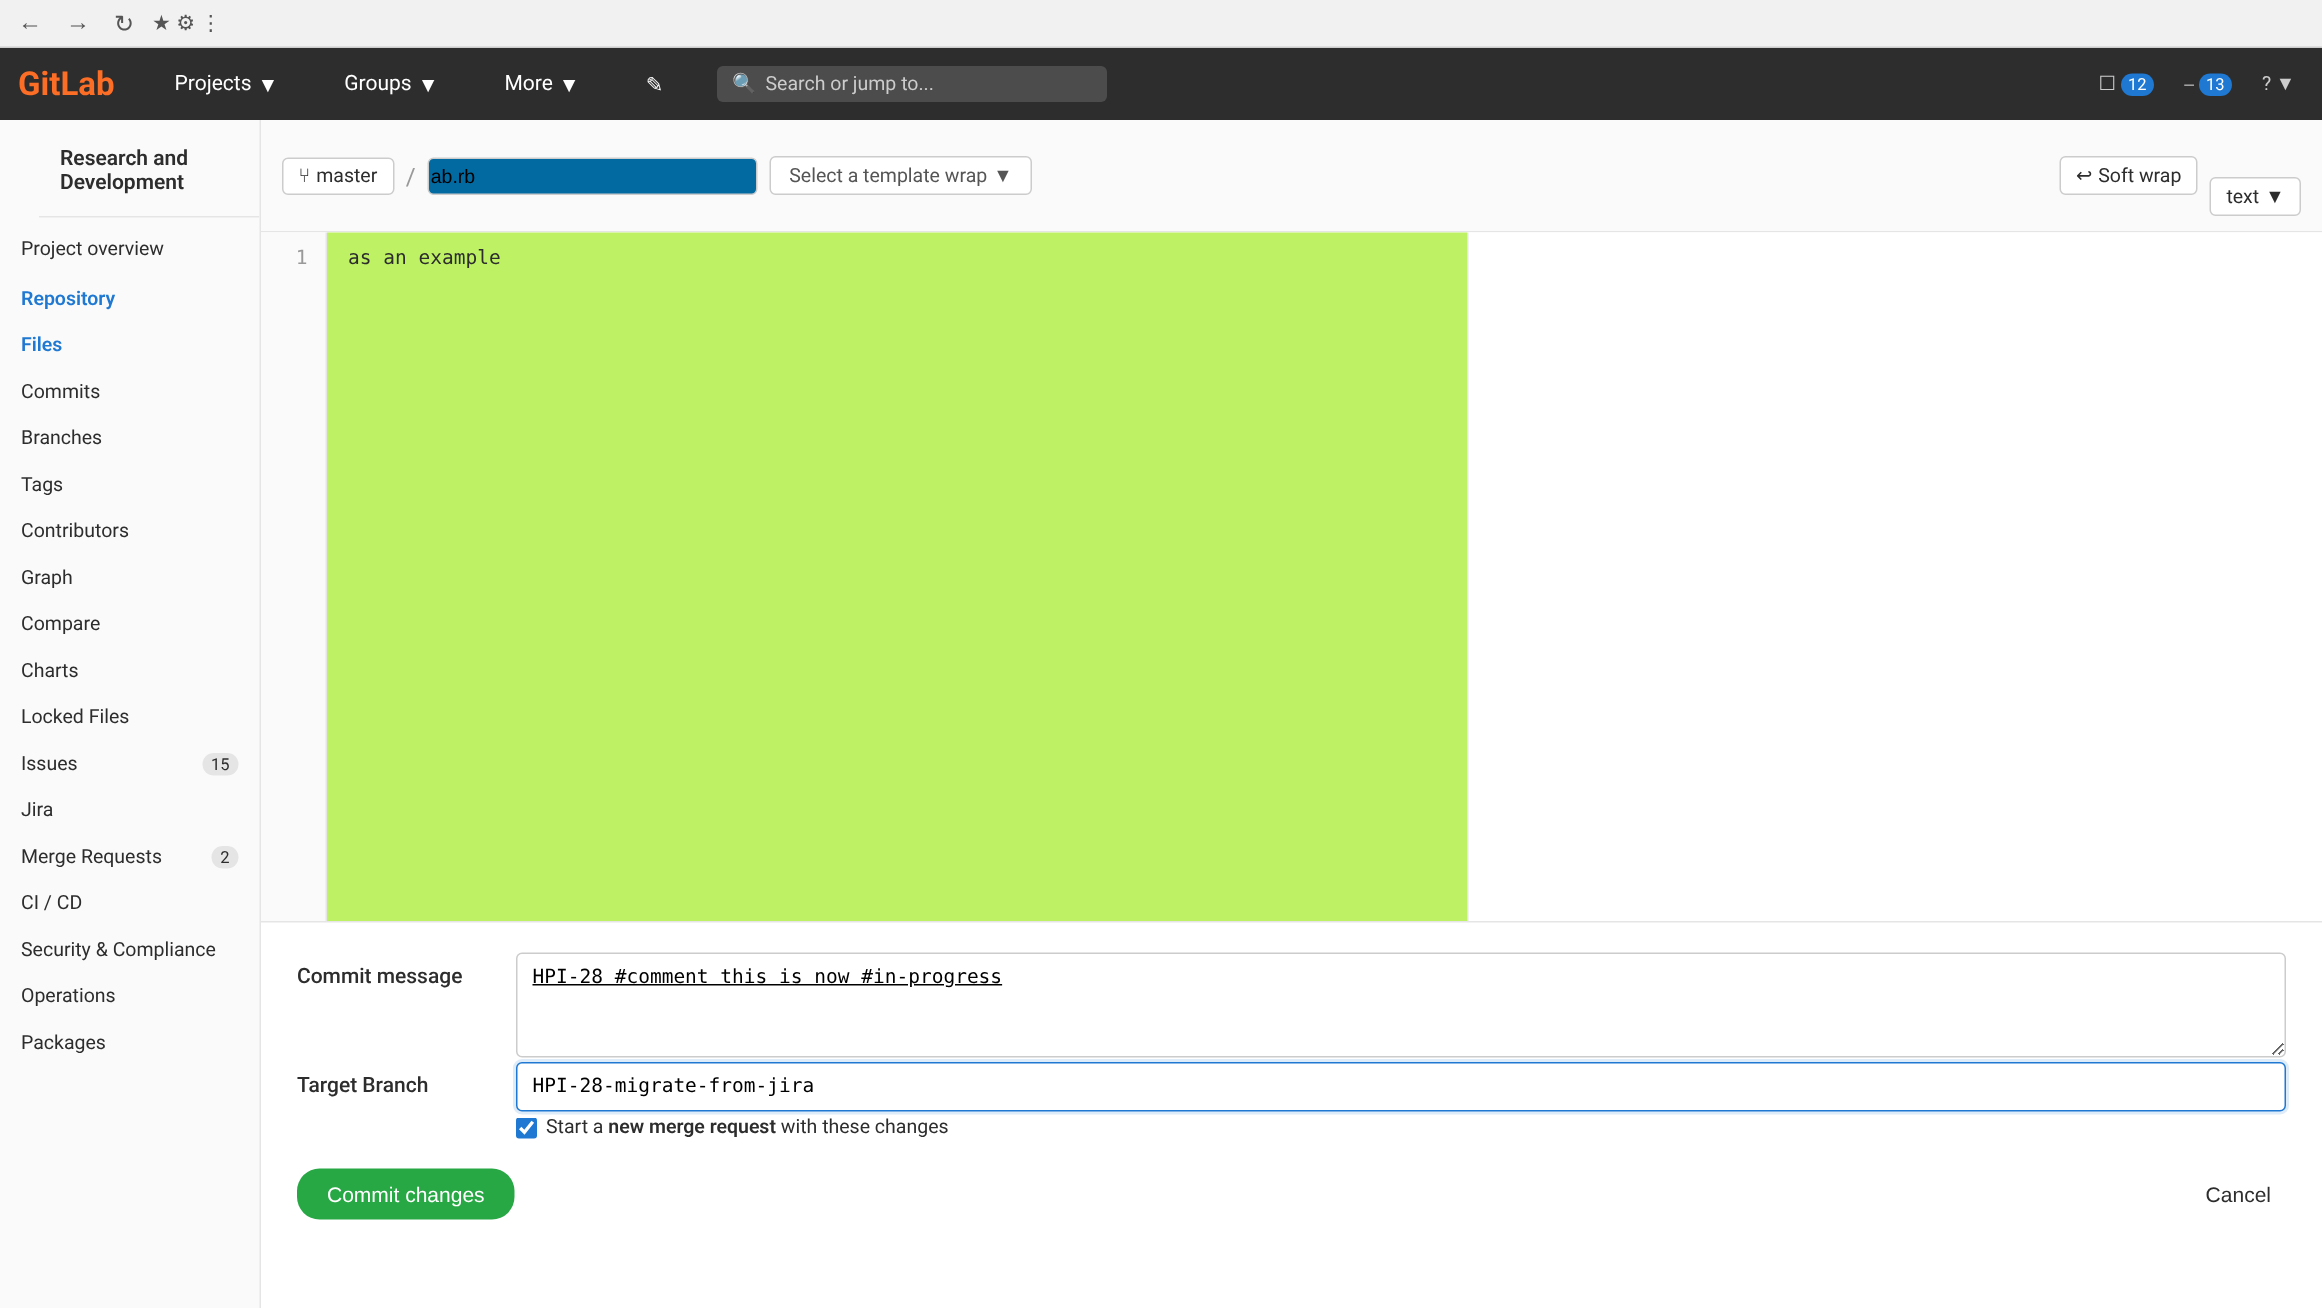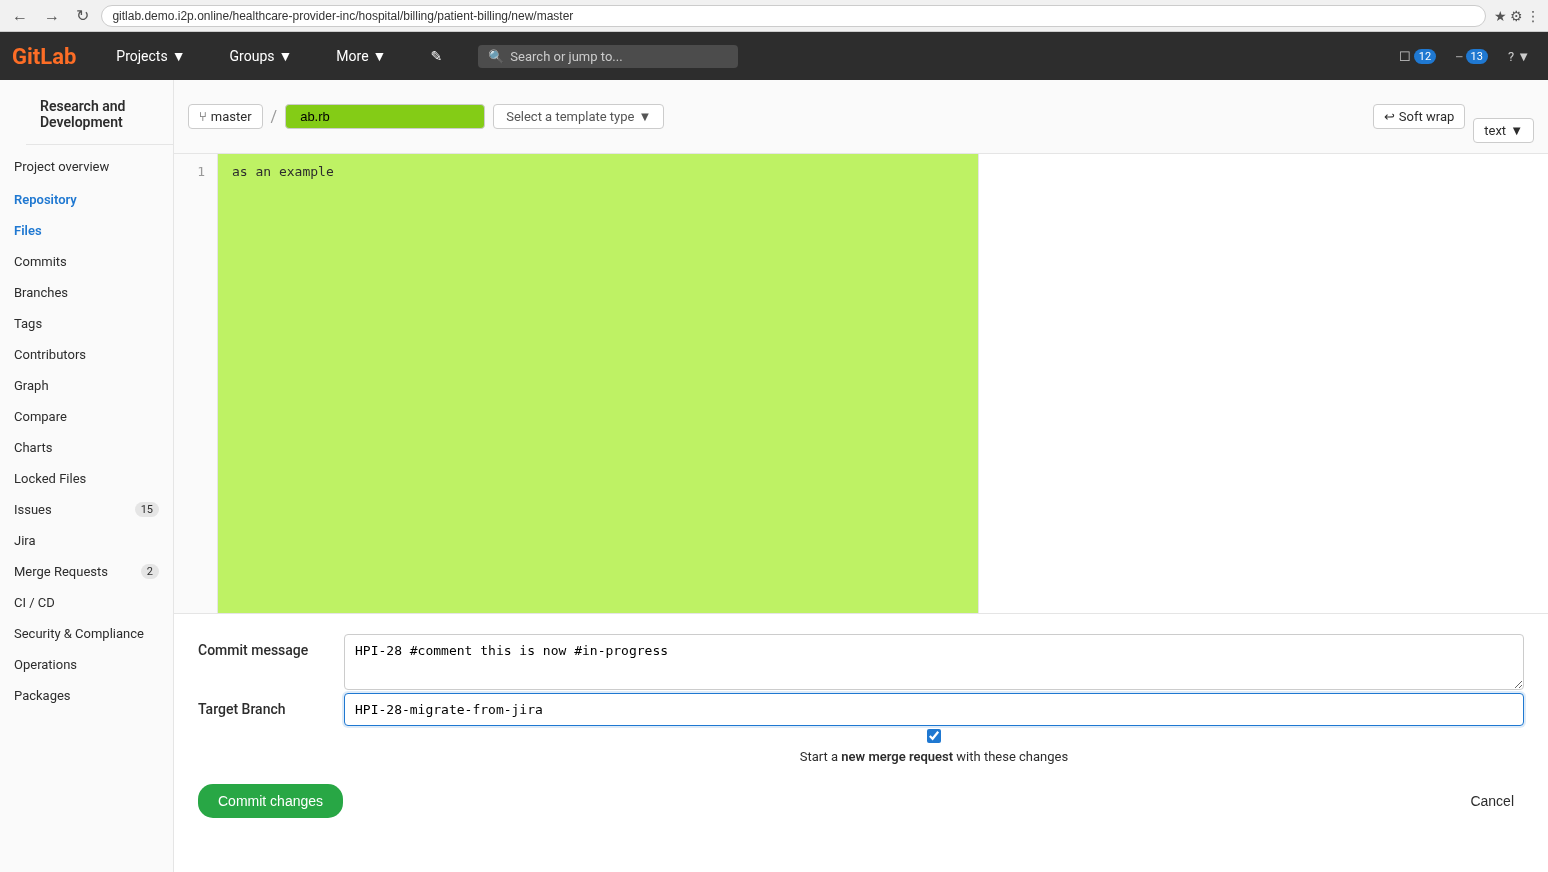--- a/index.html
+++ b/index.html
@@ -67,22 +67,22 @@
       display: flex; align-items: center; padding: 10px 14px; gap: 8px;
       border-bottom: 1px solid #e5e5e5; background: #fafafa;
     }
     .branch-badge {
       display: flex; align-items: center; gap: 4px;
       background: #fff; border: 1px solid #ccc; border-radius: 4px;
       padding: 4px 10px; font-size: 13px; cursor: pointer;
     }
     .file-path-sep { color: #999; font-size: 16px; }
     .filename-input {
-      background: #84cc16; border: 1px solid #ccc; border-radius: 4px;
-      padding: 4px 14px; font-size: 13px; width: 200px;
+      background: #0369a1; border: 1px solid #ccc; border-radius: 4px;
+      padding: 4px 1px; font-size: 13px; width: 220px;
     }
     .template-select {
       display: flex; align-items: center; gap: 4px;
       background: #fff; border: 1px solid #ccc; border-radius: 4px;
       padding: 4px 12px; font-size: 13px; cursor: pointer; color: #555;
     }
     .header-right-tools { margin-left: auto; display: flex; align-items: center; gap: 8px; }
     .soft-wrap-btn {
       display: flex; align-items: center; gap: 4px;
       padding: 4px 10px; border: 1px solid #ccc; border-radius: 4px;
@@ -116,25 +116,25 @@
       display: flex; align-items: flex-start; margin-bottom: 3px; gap: 16px;
     }
     .form-label {
       font-size: 14px; color: #2d2d2d; font-weight: 500;
       min-width: 130px; padding-top: 8px;
     }
     .form-input {
       flex: 1; border: 1px solid #ccc; border-radius: 4px; padding: 8px 10px;
       font-size: 13px; font-family: monospace; resize: vertical; outline: none;
     }
-    .commit-msg-area { height: 56px; }
+    .commit-msg-area { height: 70px; text-decoration: underline; }
     .target-branch-input {
       border-color: #1f78d1; box-shadow: 0 0 0 2px rgba(31,120,209,0.15);
     }
-    .checkbox-row { display: flex; align-items: center; gap: 6px; margin-left: 146px; margin-bottom: 20px; flex-direction: column; }
+    .checkbox-row { display: flex; align-items: center; gap: 6px; margin-left: 146px; margin-bottom: 20px; }
     .checkbox-row input[type=checkbox] { width: 14px; height: 14px; accent-color: #1f78d1; }
     .checkbox-label { font-size: 13px; color: #2d2d2d; }
     .checkbox-label strong { font-weight: 600; }
     .form-actions { display: flex; align-items: center; gap: 10px; }
     .btn-commit {
       background: #28a745; color: #fff; border: none; border-radius: 15px;
       padding: 9px 20px; font-size: 14px; font-weight: 500; cursor: pointer;
     }
     .btn-cancel {
       background: none; border: none; color: #2d2d2d; font-size: 14px;
@@ -142,21 +142,20 @@
     }
     .cancel-right { margin-left: auto; }
   </style>
 </head>
 <body>
 
 <div class="browser-bar">
   <button class="browser-nav-btn">←</button>
   <button class="browser-nav-btn">→</button>
   <button class="browser-nav-btn">↻</button>
-  <input class="browser-url-bar" type="text" value="gitlab.demo.i2p.online/healthcare-provider-inc/hospital/billing/patient-billing/new/master" style="">
   <div class="browser-icons">
     ★ ⚙ ⋮
   </div>
 </div>
 
 <div class="gl-header">
   <div class="gl-logo">GitLab</div>
   <div class="gl-nav-item">
     <span>Projects</span>
     <span>▼</span>
@@ -256,21 +255,21 @@
   <div class="main-content">
 
     <div class="file-header">
       <div class="branch-badge">
         <span>⑂</span>
         <span>master</span>
       </div>
       <span class="file-path-sep">/</span>
       <input class="filename-input" type="text" value="ab.rb" style="">
       <div class="template-select">
-        <span>Select a template type</span>
+        <span>Select a template wrap</span>
         <span>▼</span>
       </div>
       <div class="header-right-tools">
         <div class="soft-wrap-btn">
           <span>↩</span>
           <span>Soft wrap</span>
         </div>
         <div class="text-mode-btn">
           <span>text</span>
           <span>▼</span>

